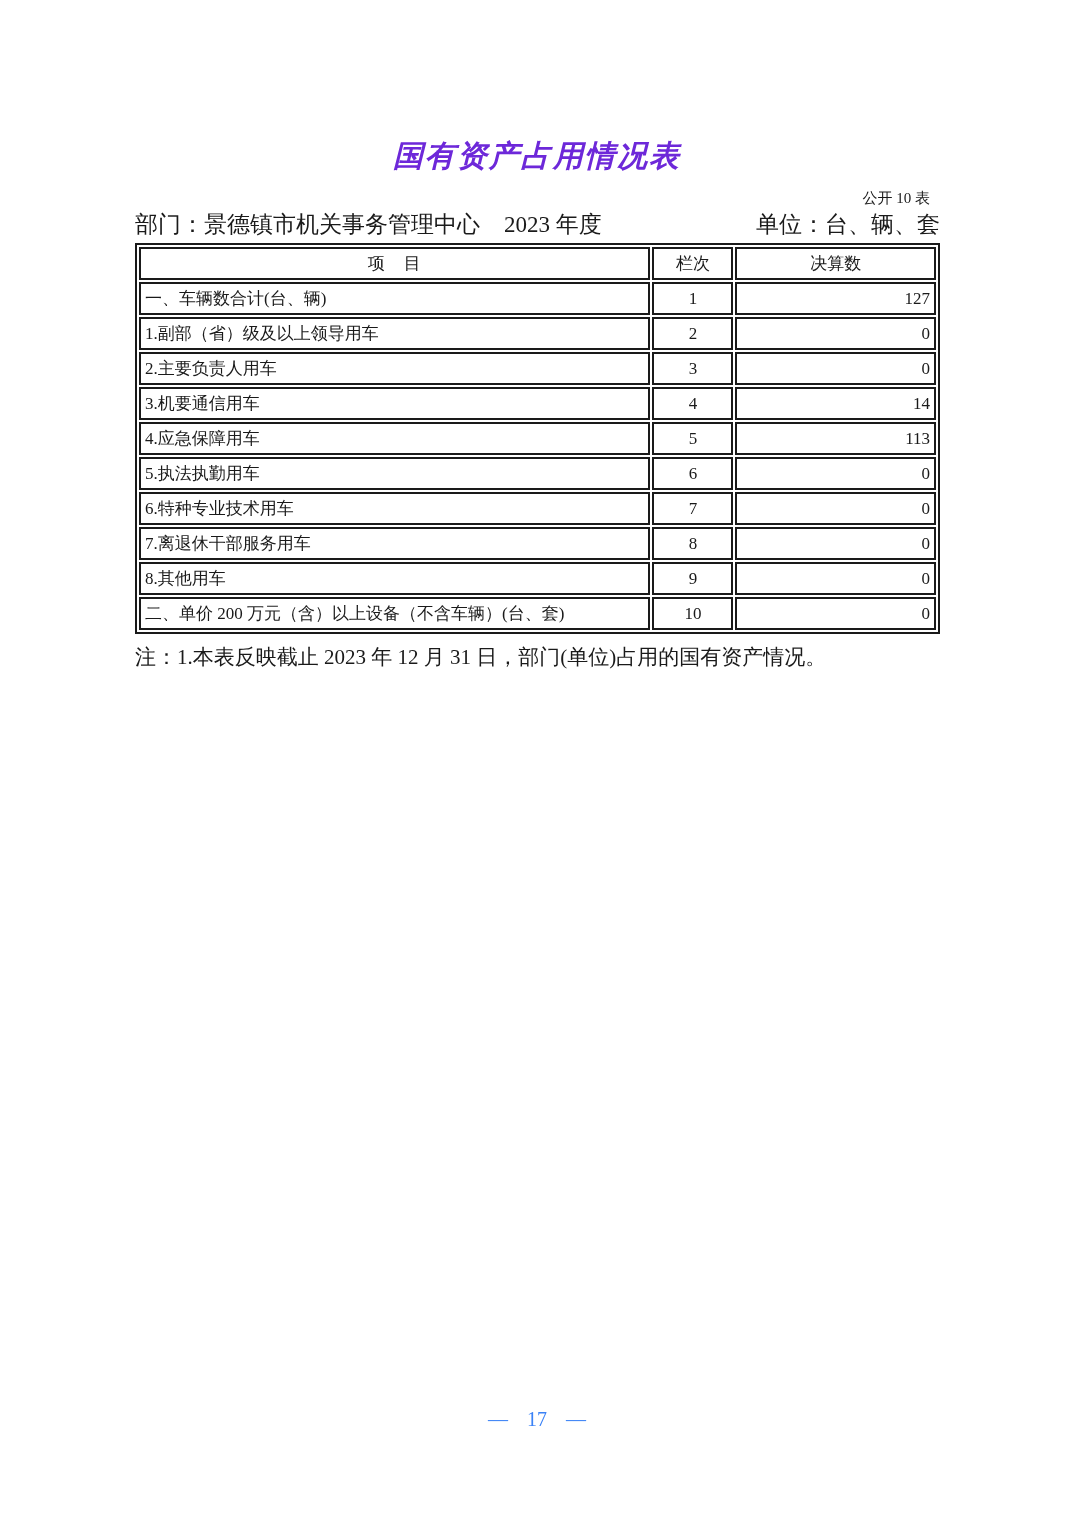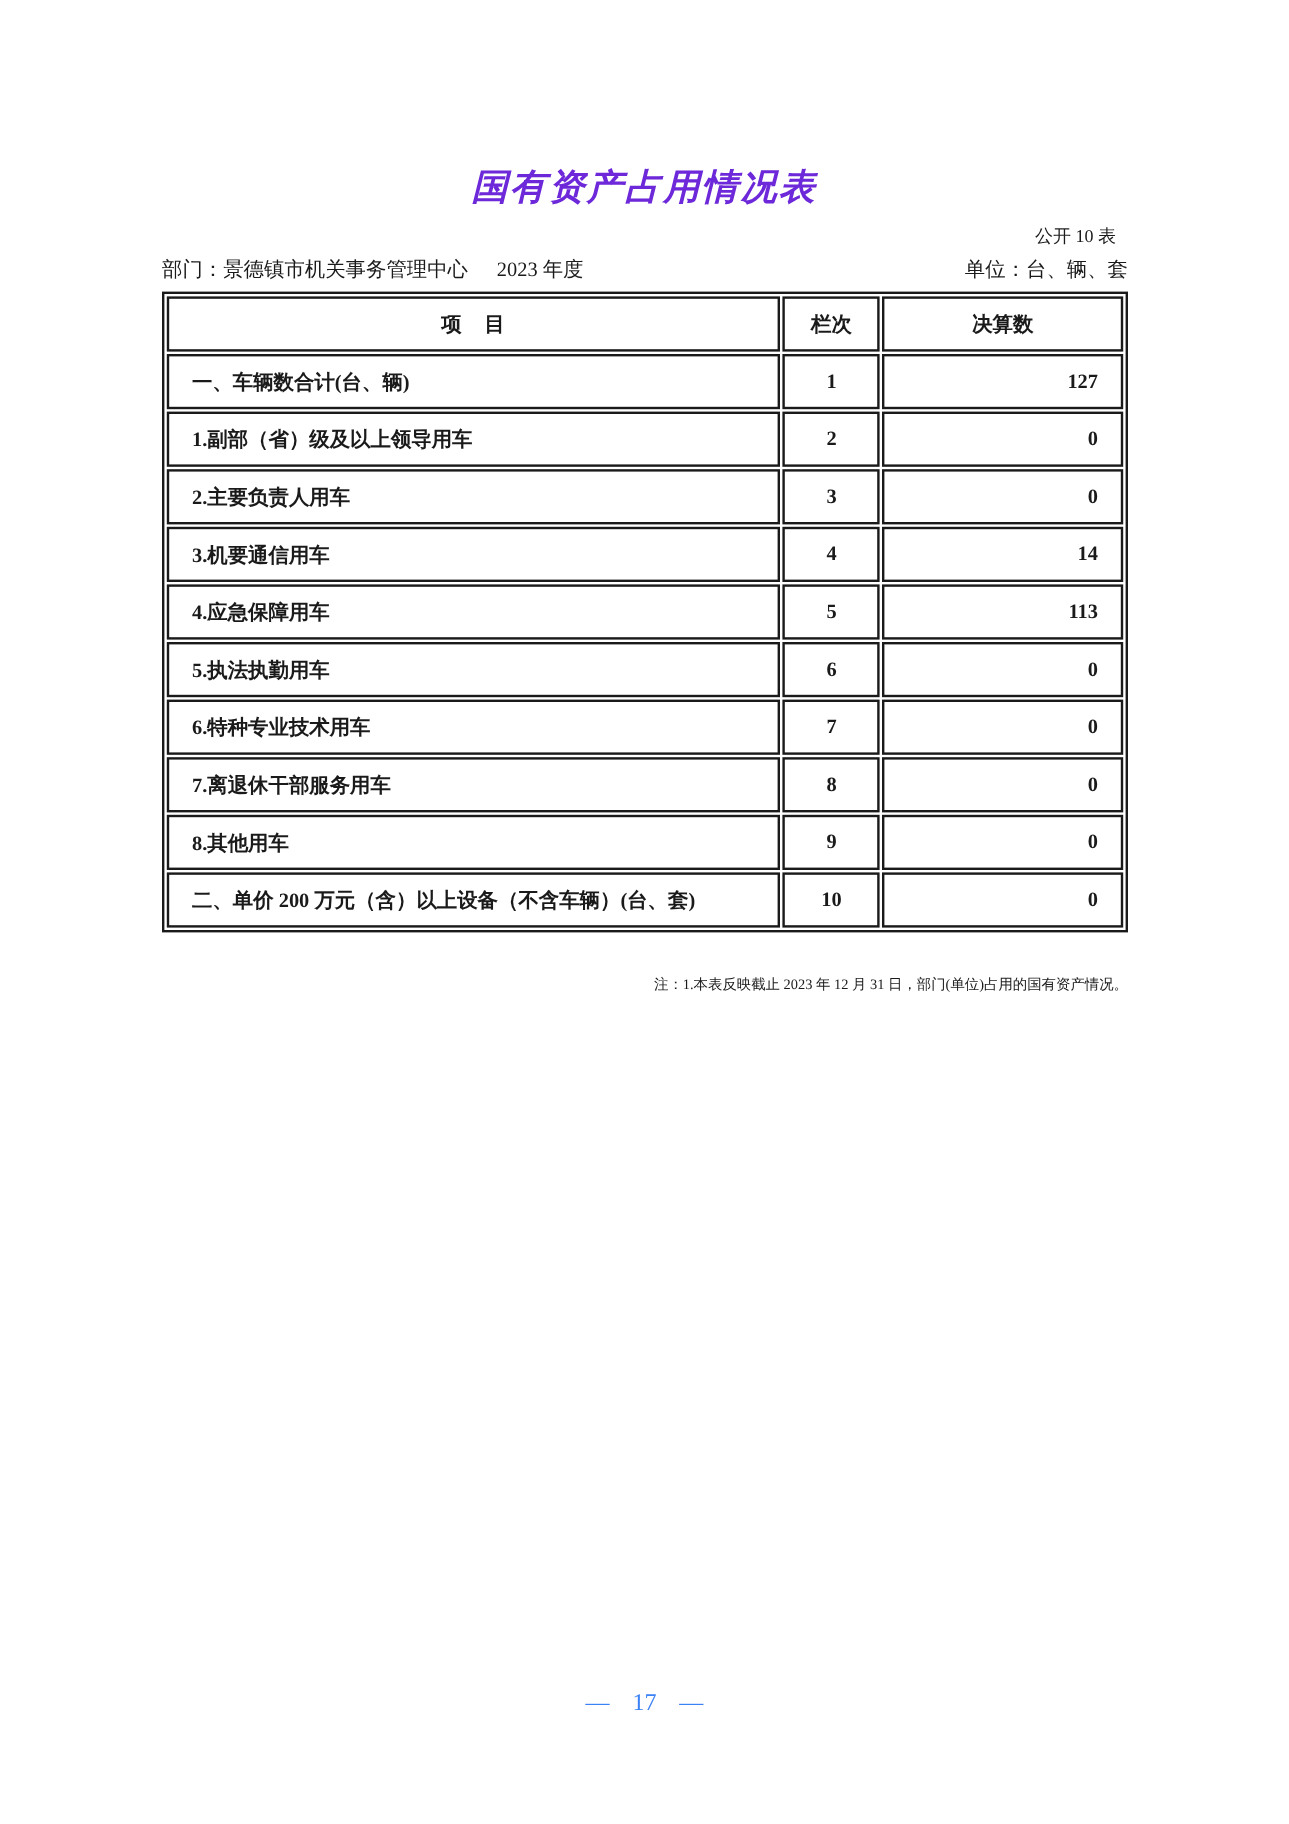--- a/index.html
+++ b/index.html
@@ -37,59 +37,58 @@
   .pub-label {
     text-align: right;
     font-size: 15px;
     line-height: 24px;
     padding-right: 10px;
   }
   .meta-row {
     display: flex;
     justify-content: space-between;
     align-items: baseline;
-    font-size: 17px;
+    font-size: 23px;
     line-height: 26px;
     margin-top: 2px;
   }
   .meta-left { display: flex; align-items: baseline; }
   .year-label { margin-left: 24px; }
   table.asset-table {
     width: 100%;
     margin-top: 5px;
     border-collapse: separate;
     border-spacing: 2px;
     border: 2px solid #1a1a1a;
     table-layout: fixed;
     background: #ffffff;
   }
   table.asset-table th,
   table.asset-table td {
     border: 2px solid #1a1a1a;
     font-size: 17px;
-    font-weight: bold;
-    height: 46px;
-    padding: 2px 19px;
+    font-weight: normal;
+    height: 33px;
+    padding: 2px 4px;
     background: #ffffff;
     overflow: hidden;
     white-space: nowrap;
   }
   .col-item { width: 64.5%; }
   .col-idx  { width: 10.2%; }
   .col-val  { width: 25.3%; }
   th.h-item { text-align: center; letter-spacing: 1px; }
   th.h-idx, th.h-val { text-align: center; }
   td.c-item { text-align: left; padding-left: 13px; }
   td.c-idx  { text-align: center; }
   td.c-val  { text-align: right; padding-right: 9px; }
   .notes {
-    margin-top: 28px;
-    font-size: 12px;
+    margin-top: 8px;
+    font-size: 21px;
     line-height: 31px;
-    text-align: right;
   }
   .note-line2 { padding-left: 34px; }
   .page-footer {
     position: absolute;
     top: 1408px;
     left: 0;
     width: 100%;
     text-align: center;
     font-size: 20px;
     word-spacing: 14px;

